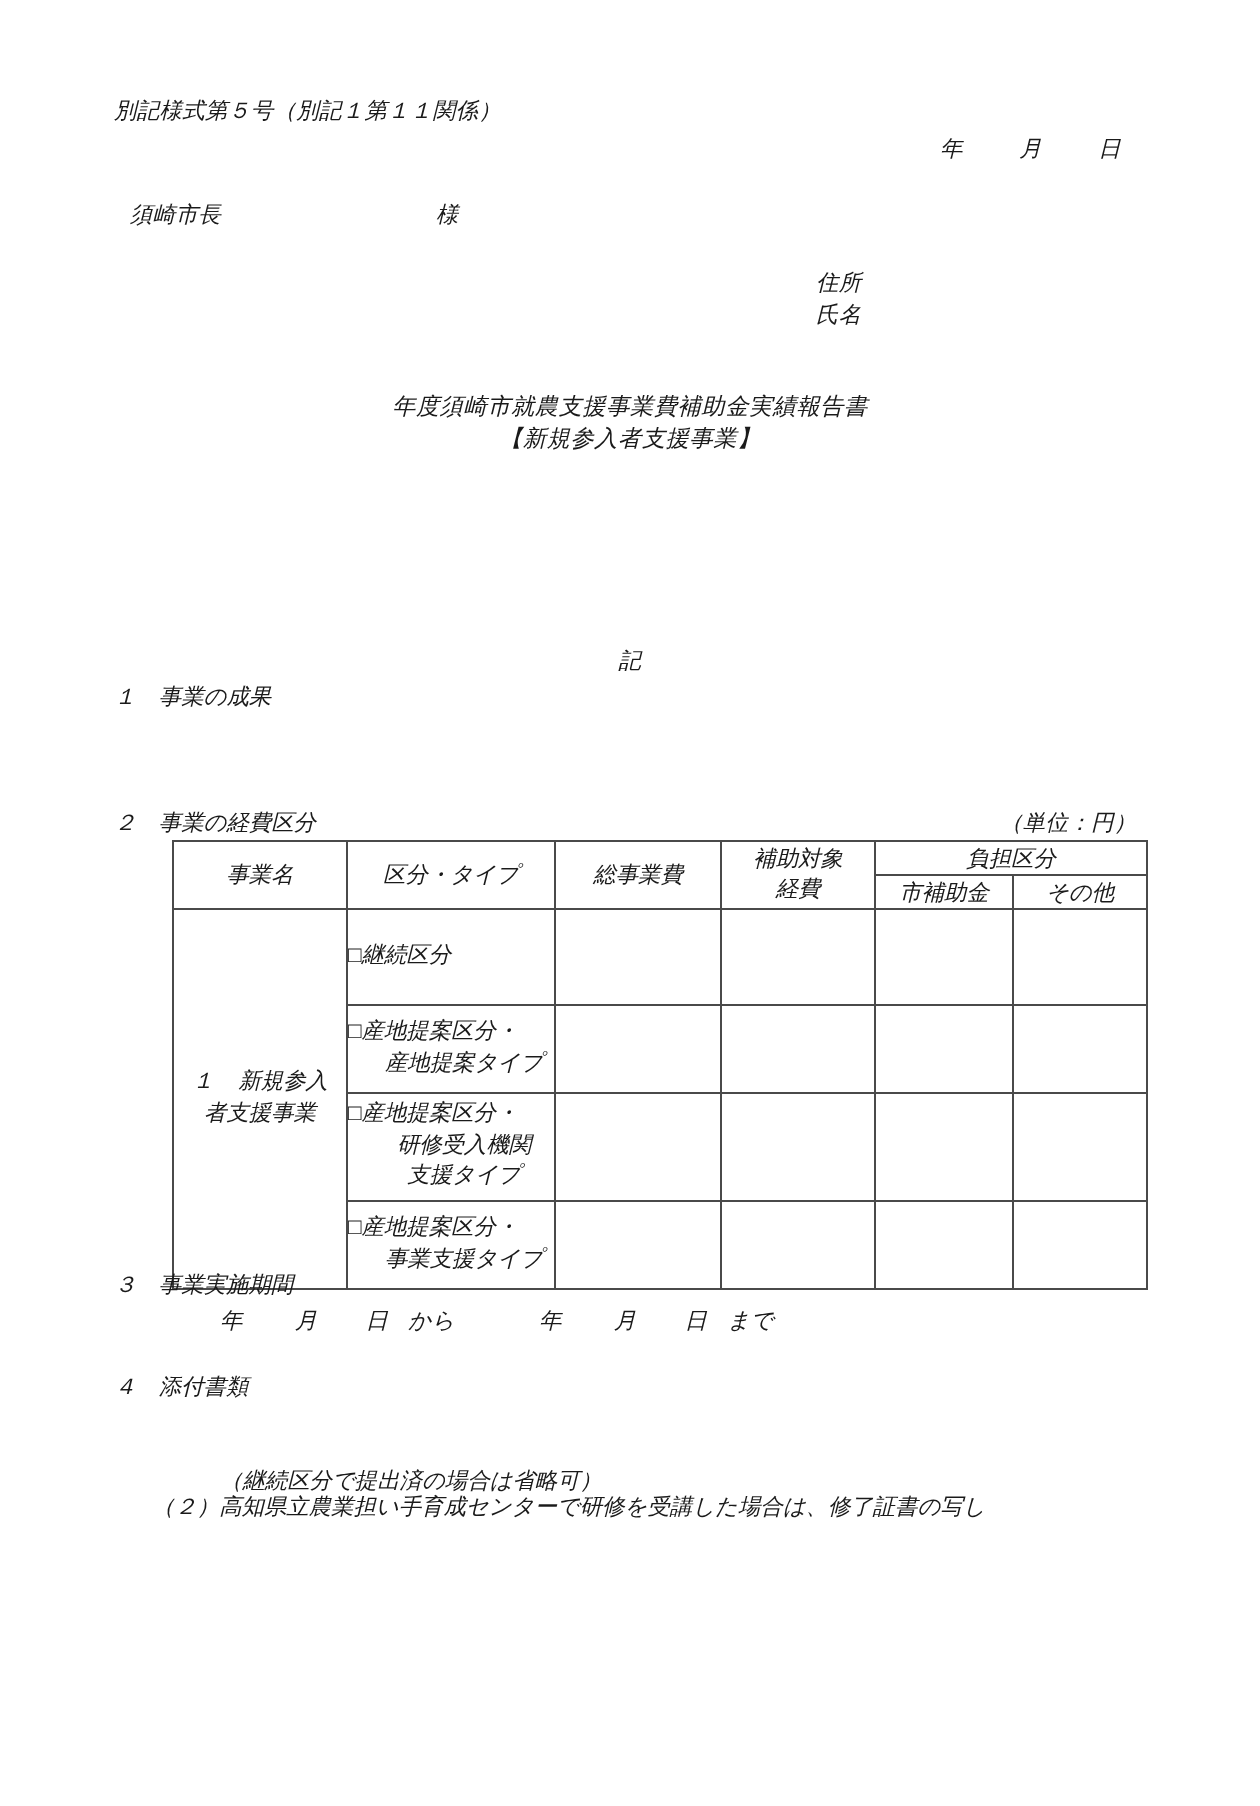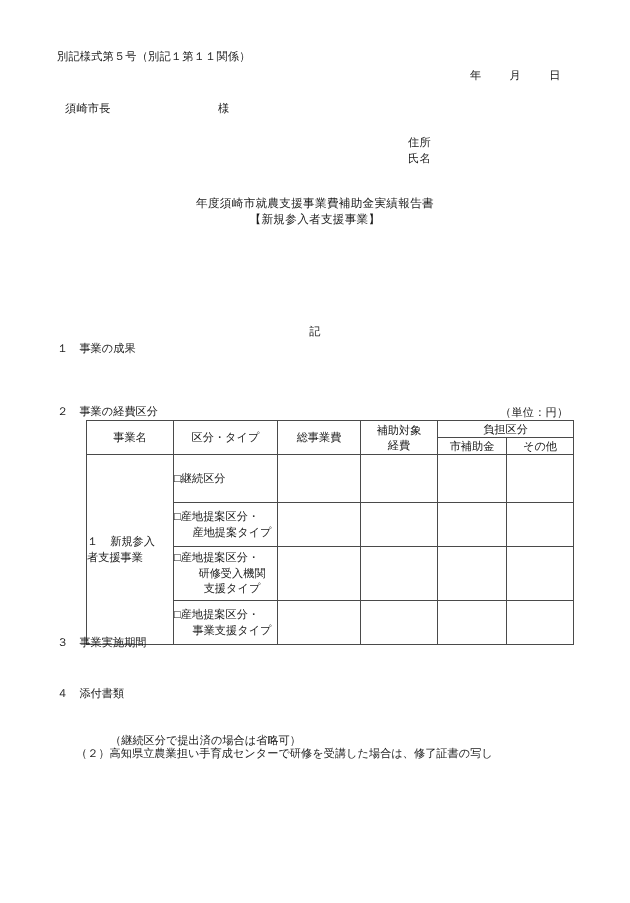--- a/index.html
+++ b/index.html
@@ -12,20 +12,21 @@
     height: 903px;
     position: relative;
     font-family: "Liberation Serif", "DejaVu Serif", serif;
     color: #1a1a1a;
     overflow: hidden;
   }
   .page {
     position: absolute;
     inset: 0;
     background: #ffffff;
+    font-style: italic;
   }
 
   
   .t {
     position: absolute;
     white-space: pre;
     line-height: 1.45;
     font-size: 11.2px;
     letter-spacing: 0.2px;
   }
@@ -134,20 +135,21 @@
   .col-a { width: 87px; }
   .col-b { width: 104px; }
   .col-c { width: 83px; }
   .col-d { width: 77px; }
   .col-e { width: 69px; }
   .col-f { width: 67px; }
 
   .th-2line { line-height: 1.3; }
 
   .cell-biz {
+    text-align: center;
     vertical-align: top;
     padding-top: 3px;
     line-height: 1.35;
   }
   .cell-biz .l1 { display: block; }
   .cell-biz .l1 .no { margin-right: 12px; }
   .cell-biz .l2 { display: block; }
 
   .cell-type {
     text-align: left;
@@ -266,20 +268,21 @@
         <td class="cell-blank"></td>
         <td class="cell-blank"></td>
         <td class="cell-blank"></td>
         <td class="cell-blank"></td>
       </tr>
     </tbody>
   </table>
 
   <div class="sec-num" id="sec3">３　事業実施期間</div>
 
+  <div class="t" id="period-line"><span>年</span><span class="sp1"></span><span>月</span><span class="sp2"></span><span>日</span><span class="sp3"></span><span>から</span><span class="sp4"></span><span>年</span><span class="sp1"></span><span>月</span><span class="sp2"></span><span>日</span><span class="sp3"></span><span>まで</span></div>
 
   <div class="sec-num" id="sec4">４　添付書類</div>
 
 
   <div class="attach" id="attach2">（２）高知県立農業担い手育成センターで研修を受講した場合は、修了証書の写し</div>
 
   <div class="attach" id="attach3">（継続区分で提出済の場合は省略可）</div>
 
 </div>
 

